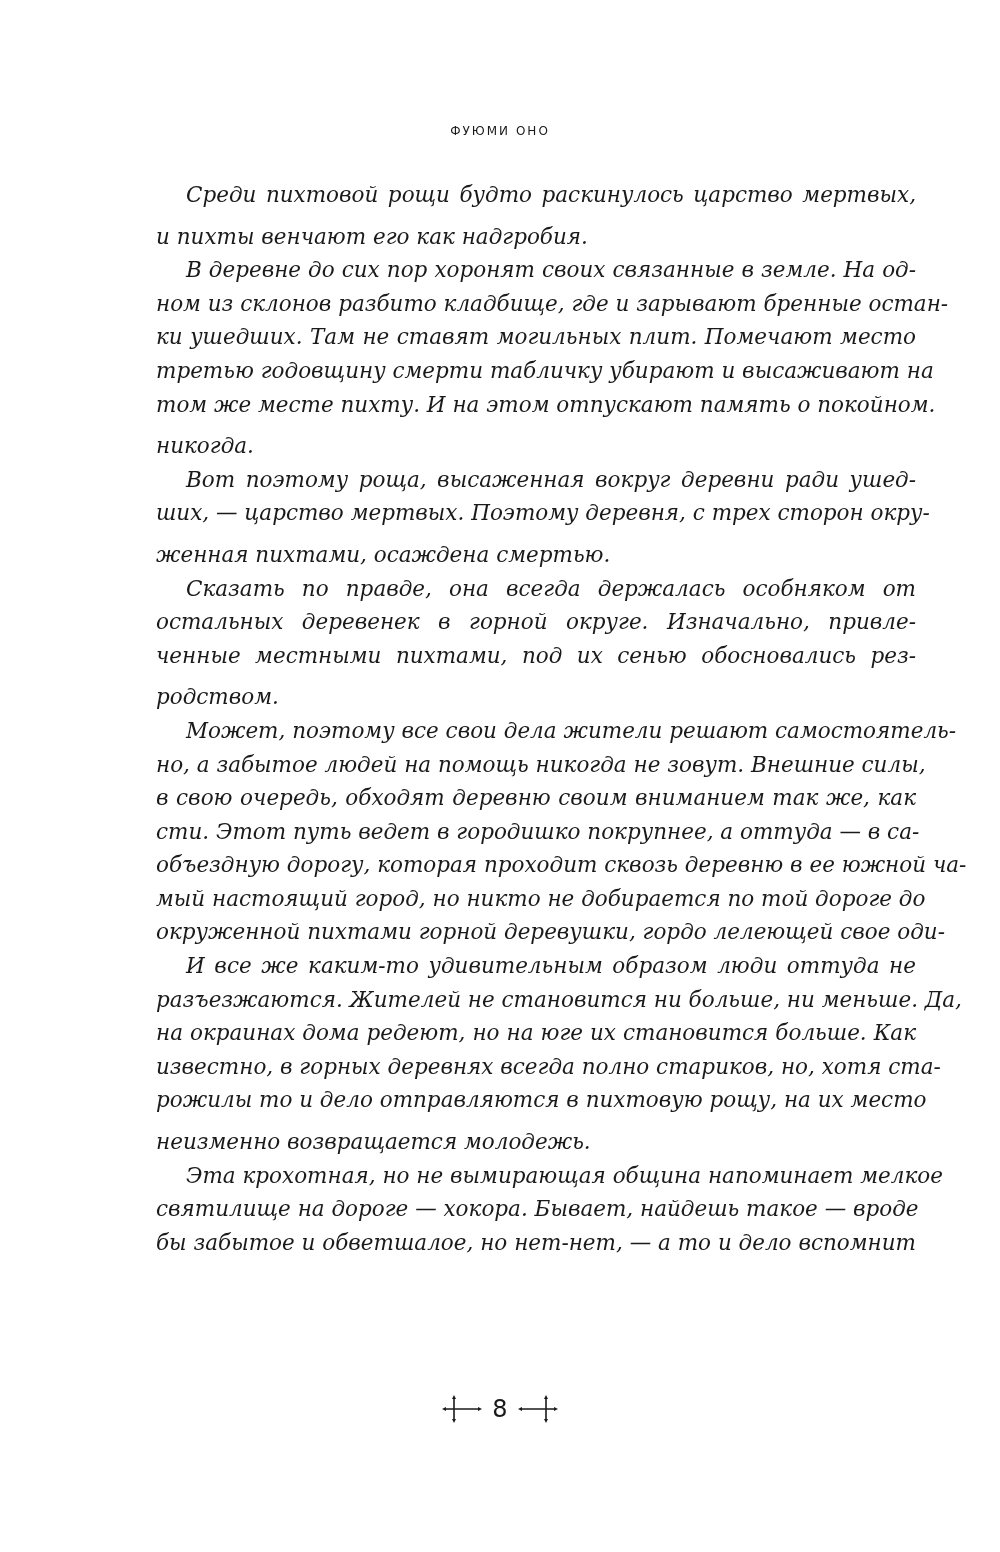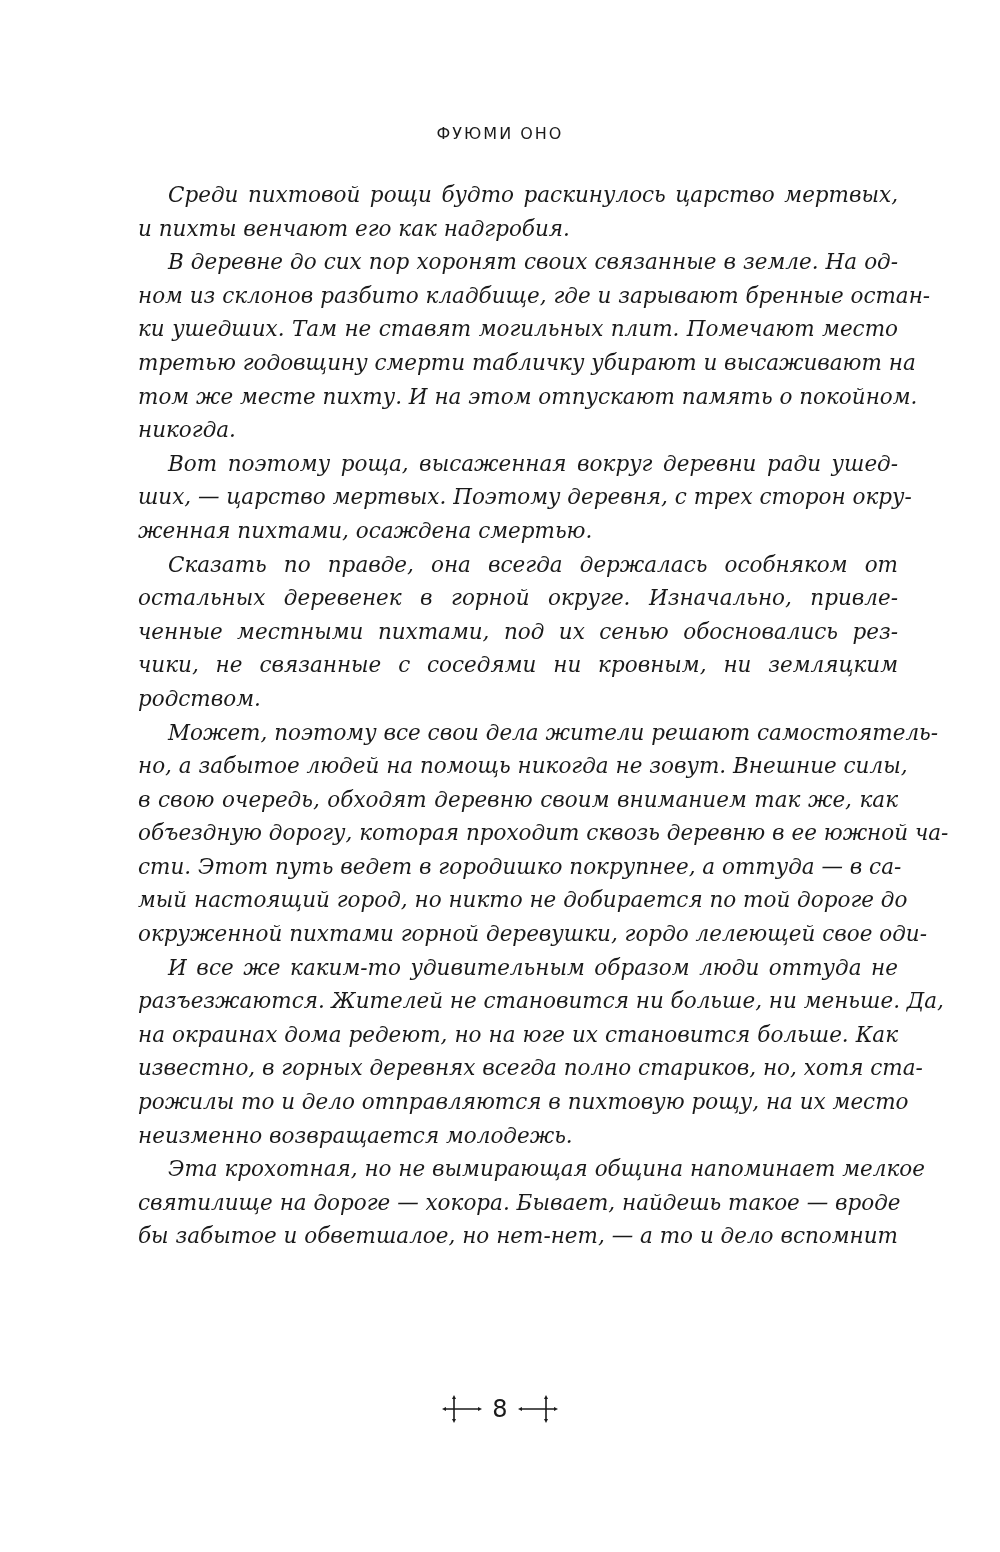--- a/index.html
+++ b/index.html
@@ -1,32 +1,32 @@
 <!DOCTYPE html>
 <html><head>
   <meta charset="utf-8">
   <style>
     html, body { margin: 0; padding: 0; background: #ffffff; }
     body { width: 1000px; height: 1552px; position: relative; overflow: hidden; }
     .running-head {
       position: absolute; left: 0; width: 1000px; top: 124px;
       text-align: center;
       font-family: "DejaVu Sans", sans-serif;
-      font-size: 16px; letter-spacing: 2px; color: #1a1a1a;
+      font-size: 12px; letter-spacing: 2px; color: #1a1a1a;
     }
     .body-text {
-      position: absolute; left: 138px; top: 178px; width: 760px;
+      position: absolute; left: 156px; top: 178px; width: 760px;
       font-family: "DejaVu Serif", serif; font-style: italic;
       font-size: 21.5px; color: #1a1a1a;
     }
     .line {
       height: 33.6px; line-height: 33.6px; white-space: nowrap;
       text-align: justify; text-align-last: justify; overflow: visible;
     }
-    .line.last { text-align-last: left; }
+    .line.last { text-align-last: left; margin-top: 8px; }
     .line.indent { padding-left: 30px; }
     .folio {
       position: absolute; left: 0; width: 1000px; top: 1394px;
       display: flex; justify-content: center; align-items: center; gap: 10px;
     }
     .folio-num {
       font-family: "DejaVu Sans", sans-serif; font-size: 24px; color: #1a1a1a;
       line-height: 30px;
     }
     .orn { display: block; }
@@ -48,28 +48,27 @@
   <div class="line">том же месте пихту. И на этом отпускают память о покойном.</div>
   <div class="line last">никогда.</div>
 
   <div class="line indent">Вот поэтому роща, высаженная вокруг деревни ради ушед-</div>
   <div class="line">ших, — царство мертвых. Поэтому деревня, с трех сторон окру-</div>
   <div class="line last">женная пихтами, осаждена смертью.</div>
 
   <div class="line indent">Сказать по правде, она всегда держалась особняком от</div>
   <div class="line">остальных деревенек в горной округе. Изначально, привле-</div>
   <div class="line">ченные местными пихтами, под их сенью обосновались рез-</div>
-  <div class="line">чики, не связанные с соседями ни кровным, ни земляцким</div>
   <div class="line last">родством.</div>
 
   <div class="line indent">Может, поэтому все свои дела жители решают самостоятель-</div>
   <div class="line">но, а забытое людей на помощь никогда не зовут. Внешние силы,</div>
   <div class="line">в свою очередь, обходят деревню своим вниманием так же, как</div>
+  <div class="line">сти. Этот путь ведет в городишко покрупнее, а оттуда — в са-</div>
   <div class="line">объездную дорогу, которая проходит сквозь деревню в ее южной ча-</div>
-  <div class="line">сти. Этот путь ведет в городишко покрупнее, а оттуда — в са-</div>
   <div class="line">мый настоящий город, но никто не добирается по той дороге до</div>
   <div class="line">окруженной пихтами горной деревушки, гордо лелеющей свое оди-</div>
 
   <div class="line indent">И все же каким-то удивительным образом люди оттуда не</div>
   <div class="line">разъезжаются. Жителей не становится ни больше, ни меньше. Да,</div>
   <div class="line">на окраинах дома редеют, но на юге их становится больше. Как</div>
   <div class="line">известно, в горных деревнях всегда полно стариков, но, хотя ста-</div>
   <div class="line">рожилы то и дело отправляются в пихтовую рощу, на их место</div>
   <div class="line last">неизменно возвращается молодежь.</div>
 

